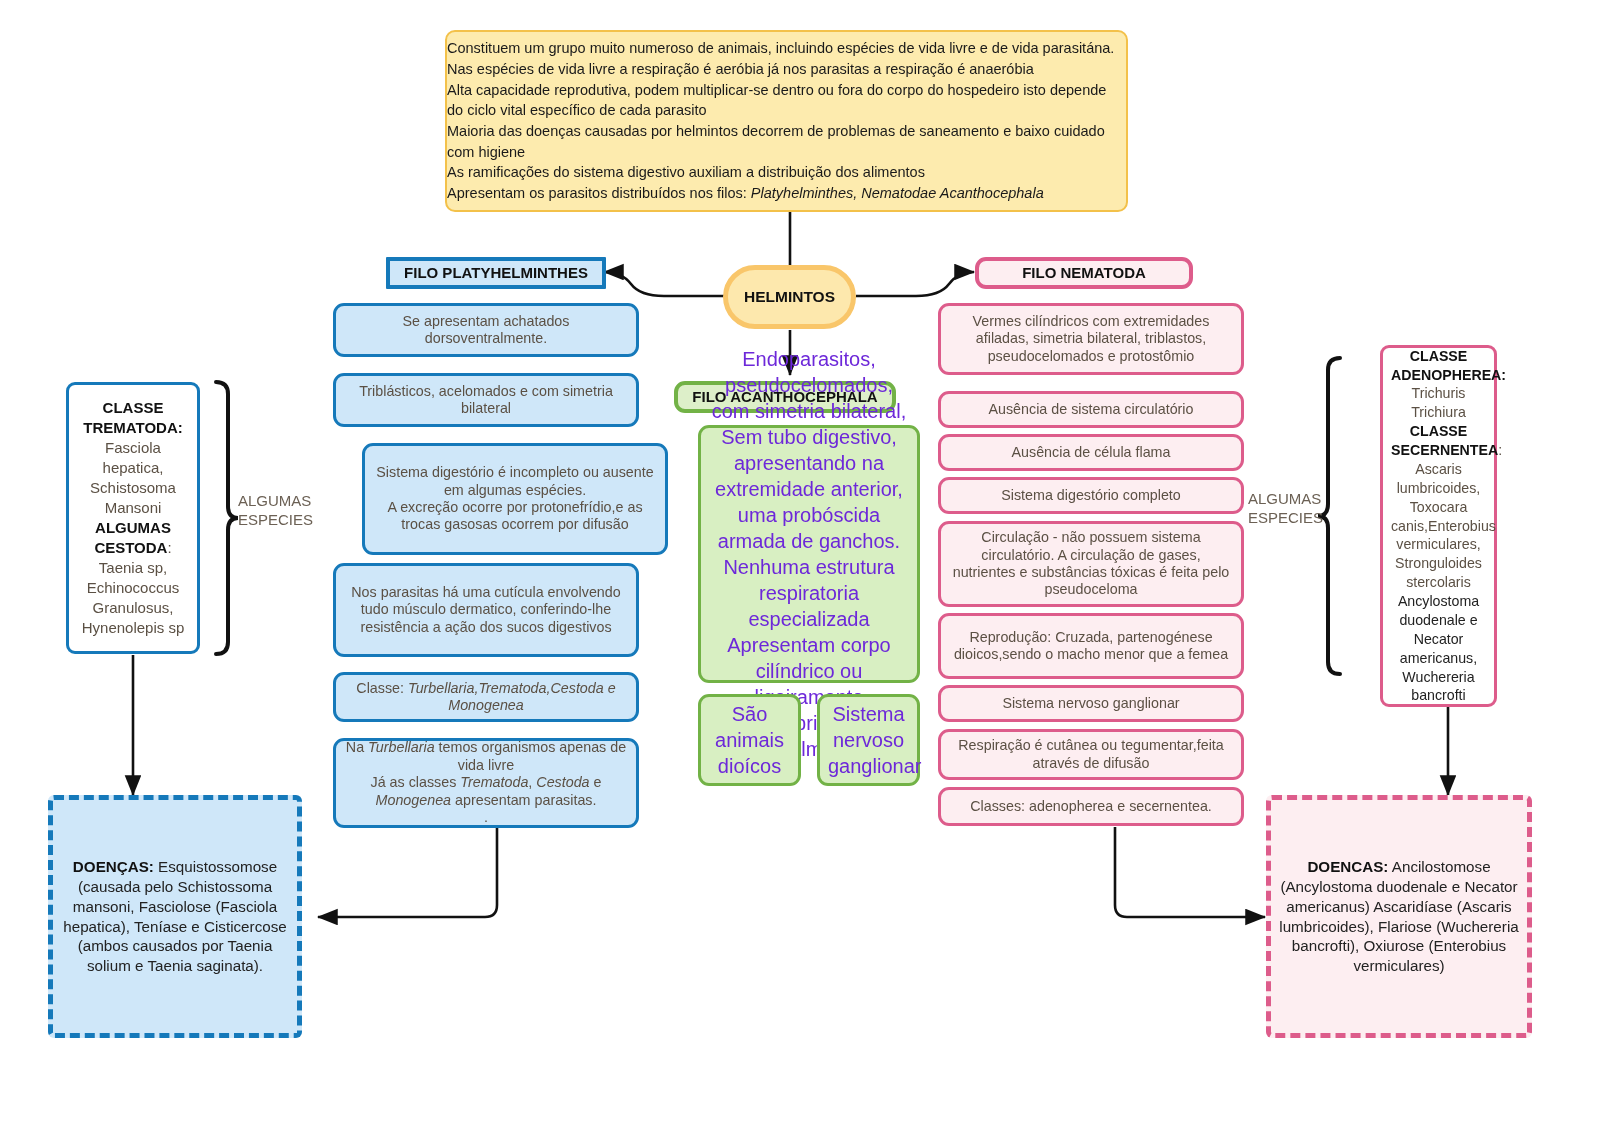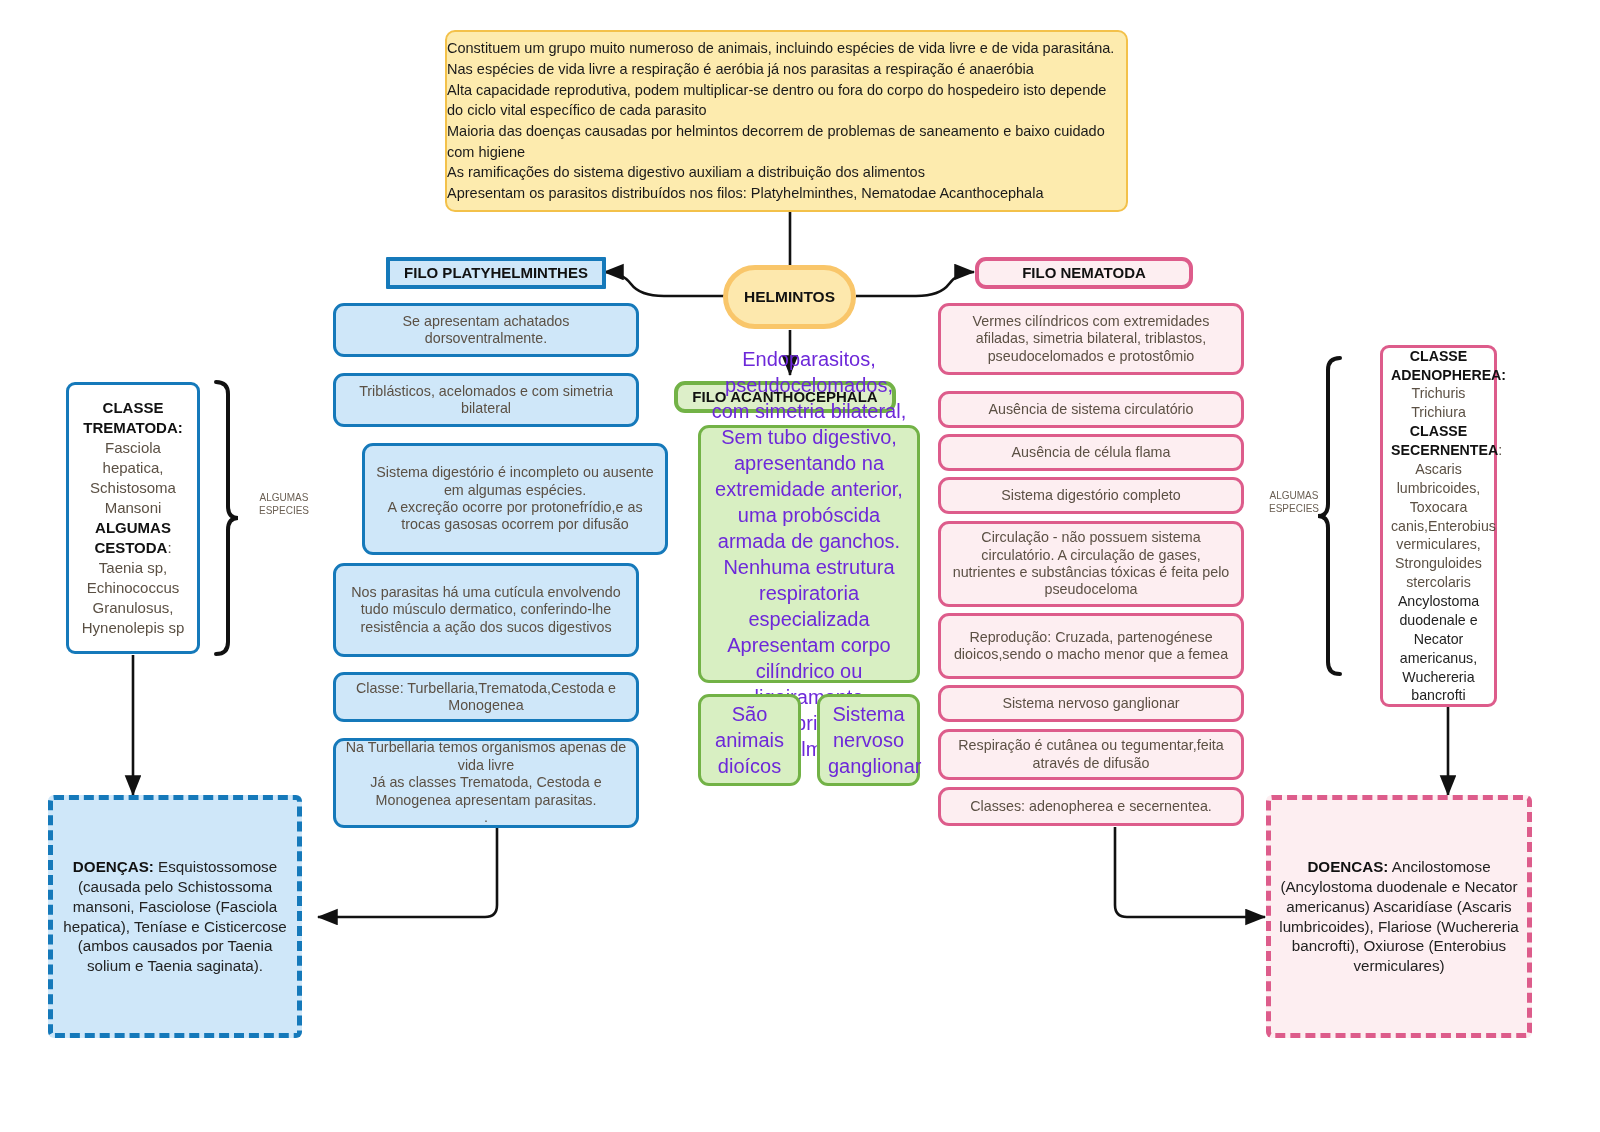--- a/index.html
+++ b/index.html
@@ -38,22 +38,22 @@
             color:#111;font-weight:bold;font-size:15px;}
   .pink{background:#fdeef1;border:3.2px solid #dd5c8b;border-radius:11px;
         color:#5b5044;font-size:14.3px;}
   .pink-plain{background:#ffffff;border:3px solid #dd5c8b;border-radius:9px;
               color:#5b5044;font-size:15px;line-height:1.33;}
   .pink-dash{background:#fdeef1;border:5px dashed #dd5c8b;border-radius:6px;
              color:#222;font-size:15.2px;line-height:1.30;}
 
   .strong{font-weight:bold;color:#111;}
   .dark{color:#222;}
-  .ital{}
-  .lbl{position:absolute;color:#6b6054;font-size:10px;text-align:center;
+  .ital{font-style:italic;}
+  .lbl{position:absolute;color:#6b6054;font-size:15px;
        line-height:1.25;}
   svg.wires{position:absolute;left:0;top:0;width:1600px;height:1132px;
             pointer-events:none;}
 </style>
 </head>
 <body>
 
 <div id="canvas">
 
   <svg class="wires" viewBox="0 0 1600 1132">

